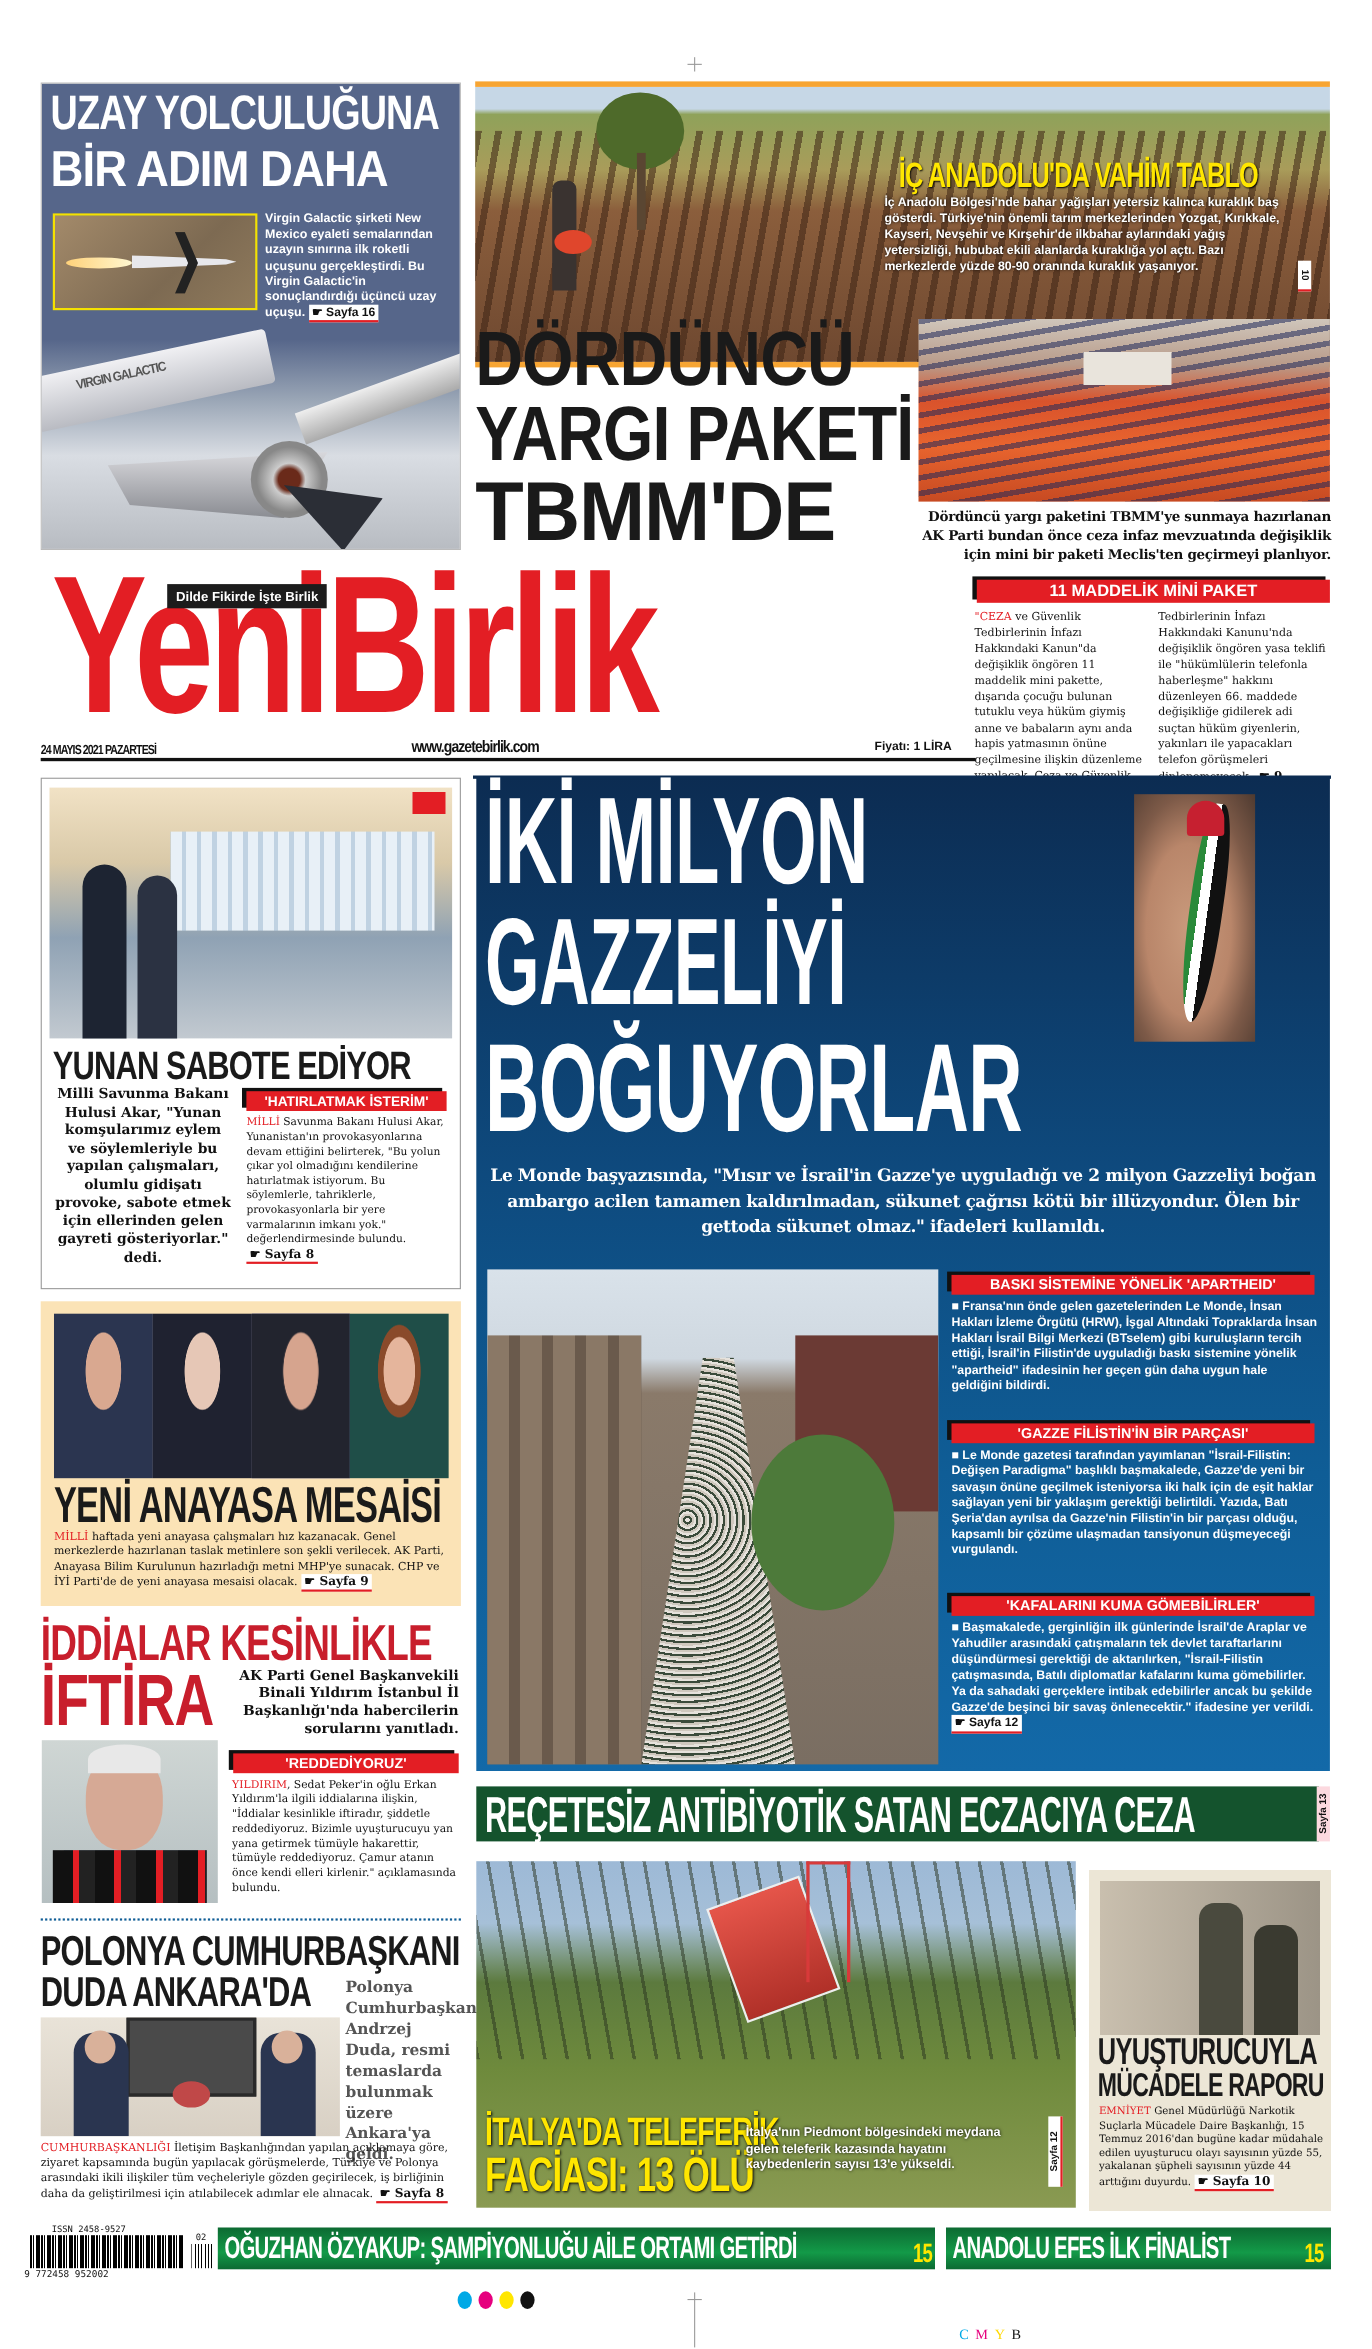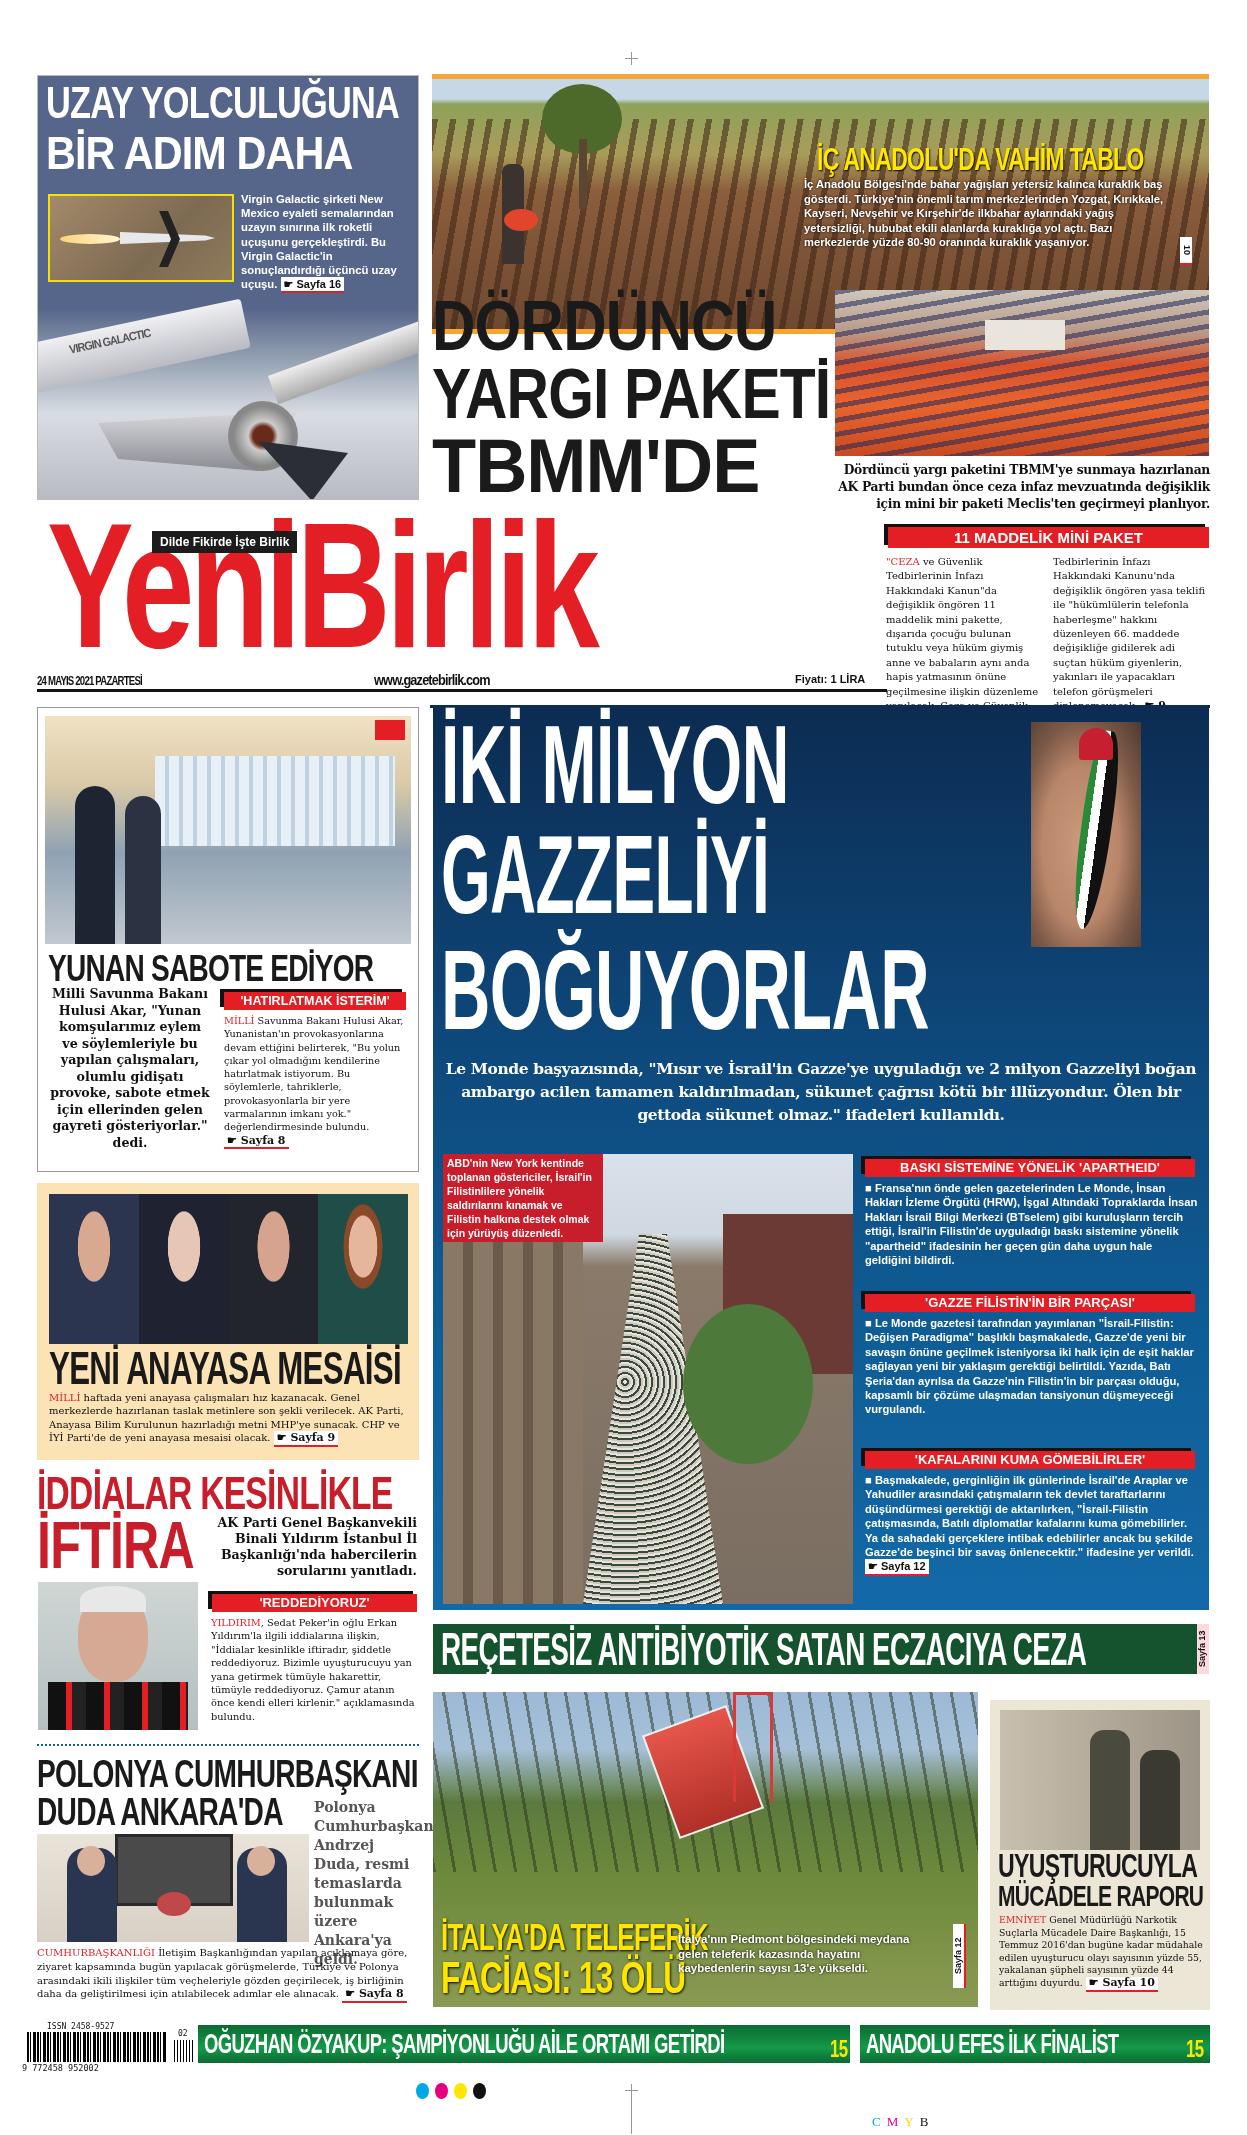--- a/index.html
+++ b/index.html
@@ -106,21 +106,20 @@
     <div style="position:absolute;left:50px;top:8px;width:30px;height:200px;background:linear-gradient(90deg,#2a8a3a 0 25%,#fff 25% 55%,#111 55% 100%);transform:rotate(8deg);border-radius:40% 40% 50% 50%"></div>
     <div style="position:absolute;left:48px;top:6px;width:34px;height:32px;background:#c62030;border-radius:50% 50% 10% 10%"></div>
   </div>
   <div class="serif" style="position:absolute;left:8px;top:350px;width:760px;font-size:15.5px;line-height:23px;color:#fff;font-weight:700;text-align:center;letter-spacing:-0.4px">Le Monde başyazısında, "Mısır ve İsrail'in Gazze'ye uyguladığı ve 2 milyon Gazzeliyi boğan ambargo acilen tamamen kaldırılmadan, sükunet çağrısı kötü bir illüzyondur. Ölen bir gettoda sükunet olmaz." ifadeleri kullanıldı.</div>
   <div class="photo" style="position:absolute;left:10px;top:447px;width:410px;height:450px;background:linear-gradient(#d9e2ea 0%,#cfd8e0 18%,#8a7a6a 25%,#7a6e62 100%)">
     <div style="position:absolute;left:140px;top:80px;width:140px;height:370px;background:repeating-radial-gradient(circle at 30% 40%,#e6e2dc 0 2px,#3a4a3a 2px 4px,#cfc8be 4px 6px);clip-path:polygon(40% 0,60% 0,100% 100%,0 100%)"></div>
     <div style="position:absolute;left:280px;top:60px;width:130px;height:160px;background:#6b3a34"></div>
     <div style="position:absolute;left:240px;top:150px;width:130px;height:160px;border-radius:50%;background:#4d7a3a"></div>
     <div style="position:absolute;left:0;top:60px;width:140px;height:390px;background:repeating-linear-gradient(90deg,#8a7866 0 20px,#6a5a4c 20px 30px)"></div>
   </div>
-  <div style="position:absolute;left:10px;top:447px;width:160px;background:#c81e2c;color:#fff;font-size:10.5px;line-height:14px;font-weight:700;padding:2px 4px">ABD'nin New York kentinde toplanan göstericiler, İsrail'in Filistinlilere yönelik saldırılarını kınamak ve Filistin halkına destek olmak için yürüyüş düzenledi.</div>
 
   <div class="redbar" style="position:absolute;left:432px;top:452px;width:330px;height:18px;font-size:13px;line-height:18px">BASKI SİSTEMİNE YÖNELİK 'APARTHEID'</div>
   <div style="position:absolute;left:432px;top:474px;width:334px;color:#fff;font-size:11.2px;line-height:14.4px;font-weight:700">■ <span>Fransa'nın önde gelen gazetelerinden Le Monde, İnsan Hakları İzleme Örgütü (HRW), İşgal Altındaki Topraklarda İnsan Hakları İsrail Bilgi Merkezi (BTselem) gibi kuruluşların tercih ettiği, İsrail'in Filistin'de uyguladığı baskı sistemine yönelik "apartheid" ifadesinin her geçen gün daha uygun hale geldiğini bildirdi.</span></div>
   <div class="redbar" style="position:absolute;left:432px;top:587px;width:330px;height:18px;font-size:13px;line-height:18px">'GAZZE FİLİSTİN'İN BİR PARÇASI'</div>
   <div style="position:absolute;left:432px;top:609px;width:334px;color:#fff;font-size:11.2px;line-height:14.4px;font-weight:700">■ <span>Le Monde gazetesi tarafından yayımlanan "İsrail-Filistin: Değişen Paradigma" başlıklı başmakalede, Gazze'de yeni bir savaşın önüne geçilmek isteniyorsa iki halk için de eşit haklar sağlayan yeni bir yaklaşım gerektiği belirtildi. Yazıda, Batı Şeria'dan ayrılsa da Gazze'nin Filistin'in bir parçası olduğu, kapsamlı bir çözüme ulaşmadan tansiyonun düşmeyeceği vurgulandı.</span></div>
   <div class="redbar" style="position:absolute;left:432px;top:744px;width:330px;height:18px;font-size:13px;line-height:18px">'KAFALARINI KUMA GÖMEBİLİRLER'</div>
   <div style="position:absolute;left:432px;top:766px;width:334px;color:#fff;font-size:11.2px;line-height:14.4px;font-weight:700">■ <span>Başmakalede, gerginliğin ilk günlerinde İsrail'de Araplar ve Yahudiler arasındaki çatışmaların tek devlet taraftarlarını düşündürmesi gerektiği de aktarılırken, "İsrail-Filistin çatışmasında, Batılı diplomatlar kafalarını kuma gömebilirler. Ya da sahadaki gerçeklere intibak edebilirler ancak bu şekilde Gazze'de beşinci bir savaş önlenecektir." ifadesine yer verildi.</span>
     <span class="sayfa">☛ <span>Sayfa 12</span></span>
   </div>
 </div>

